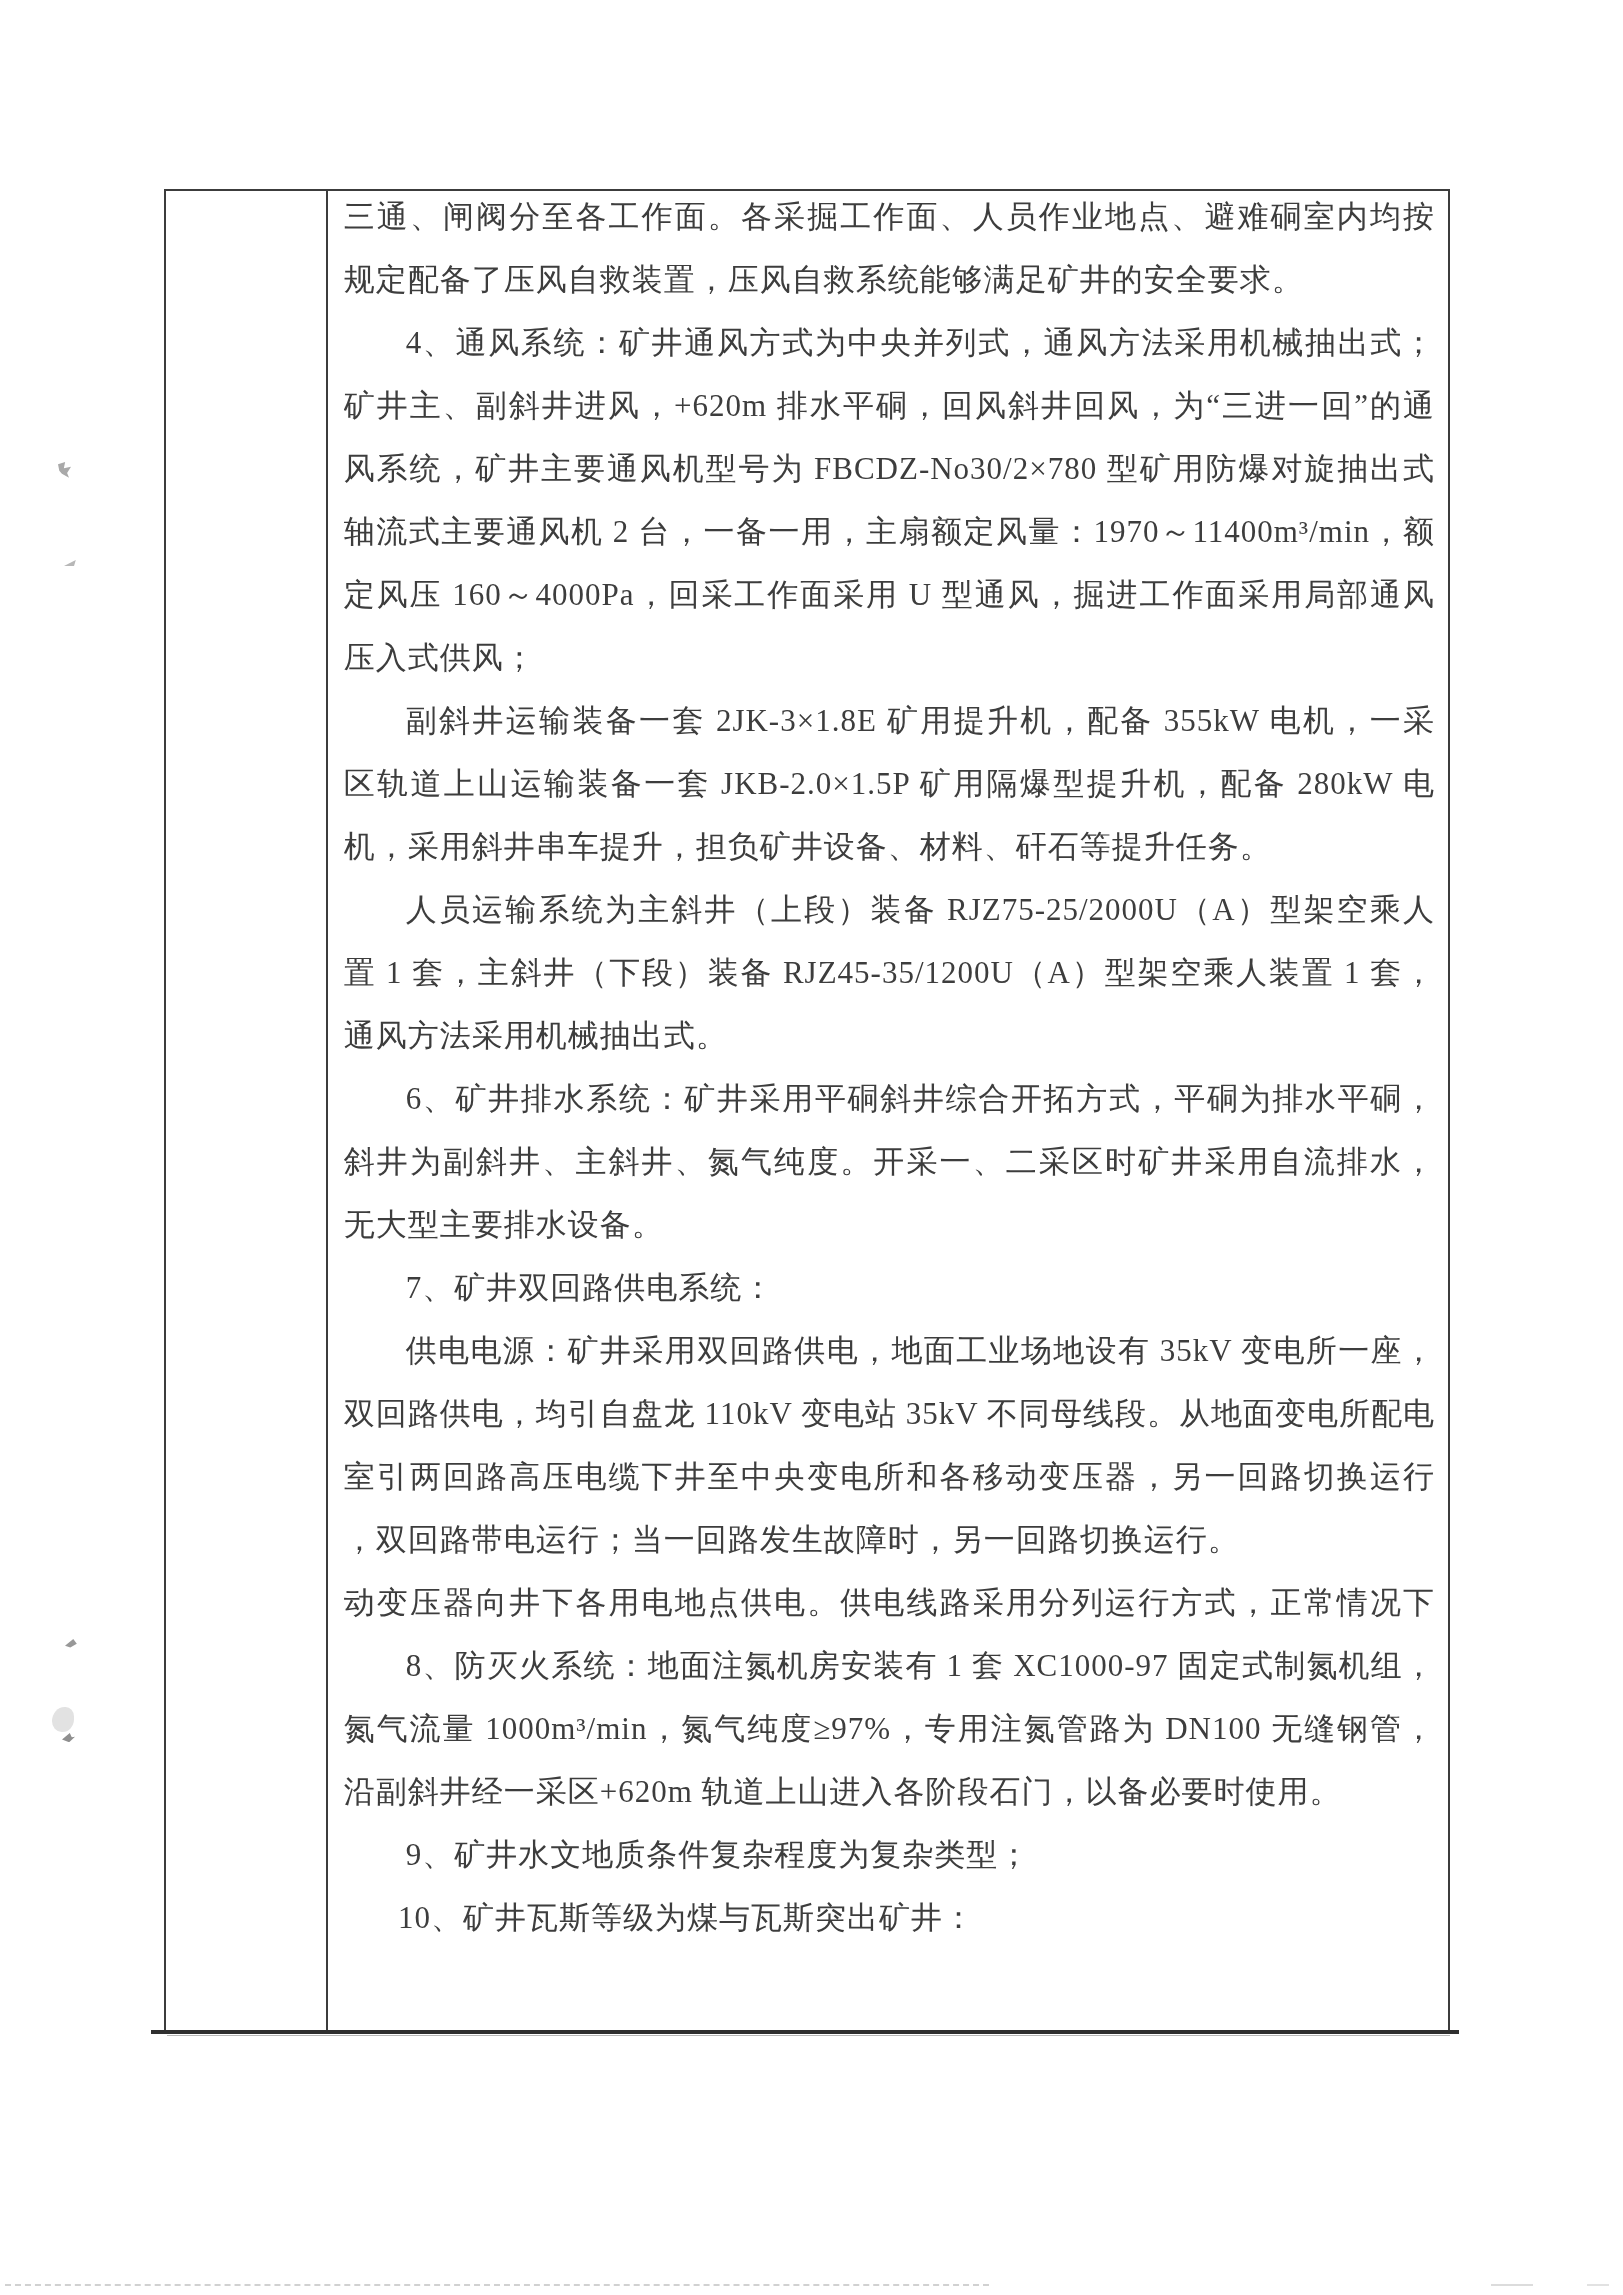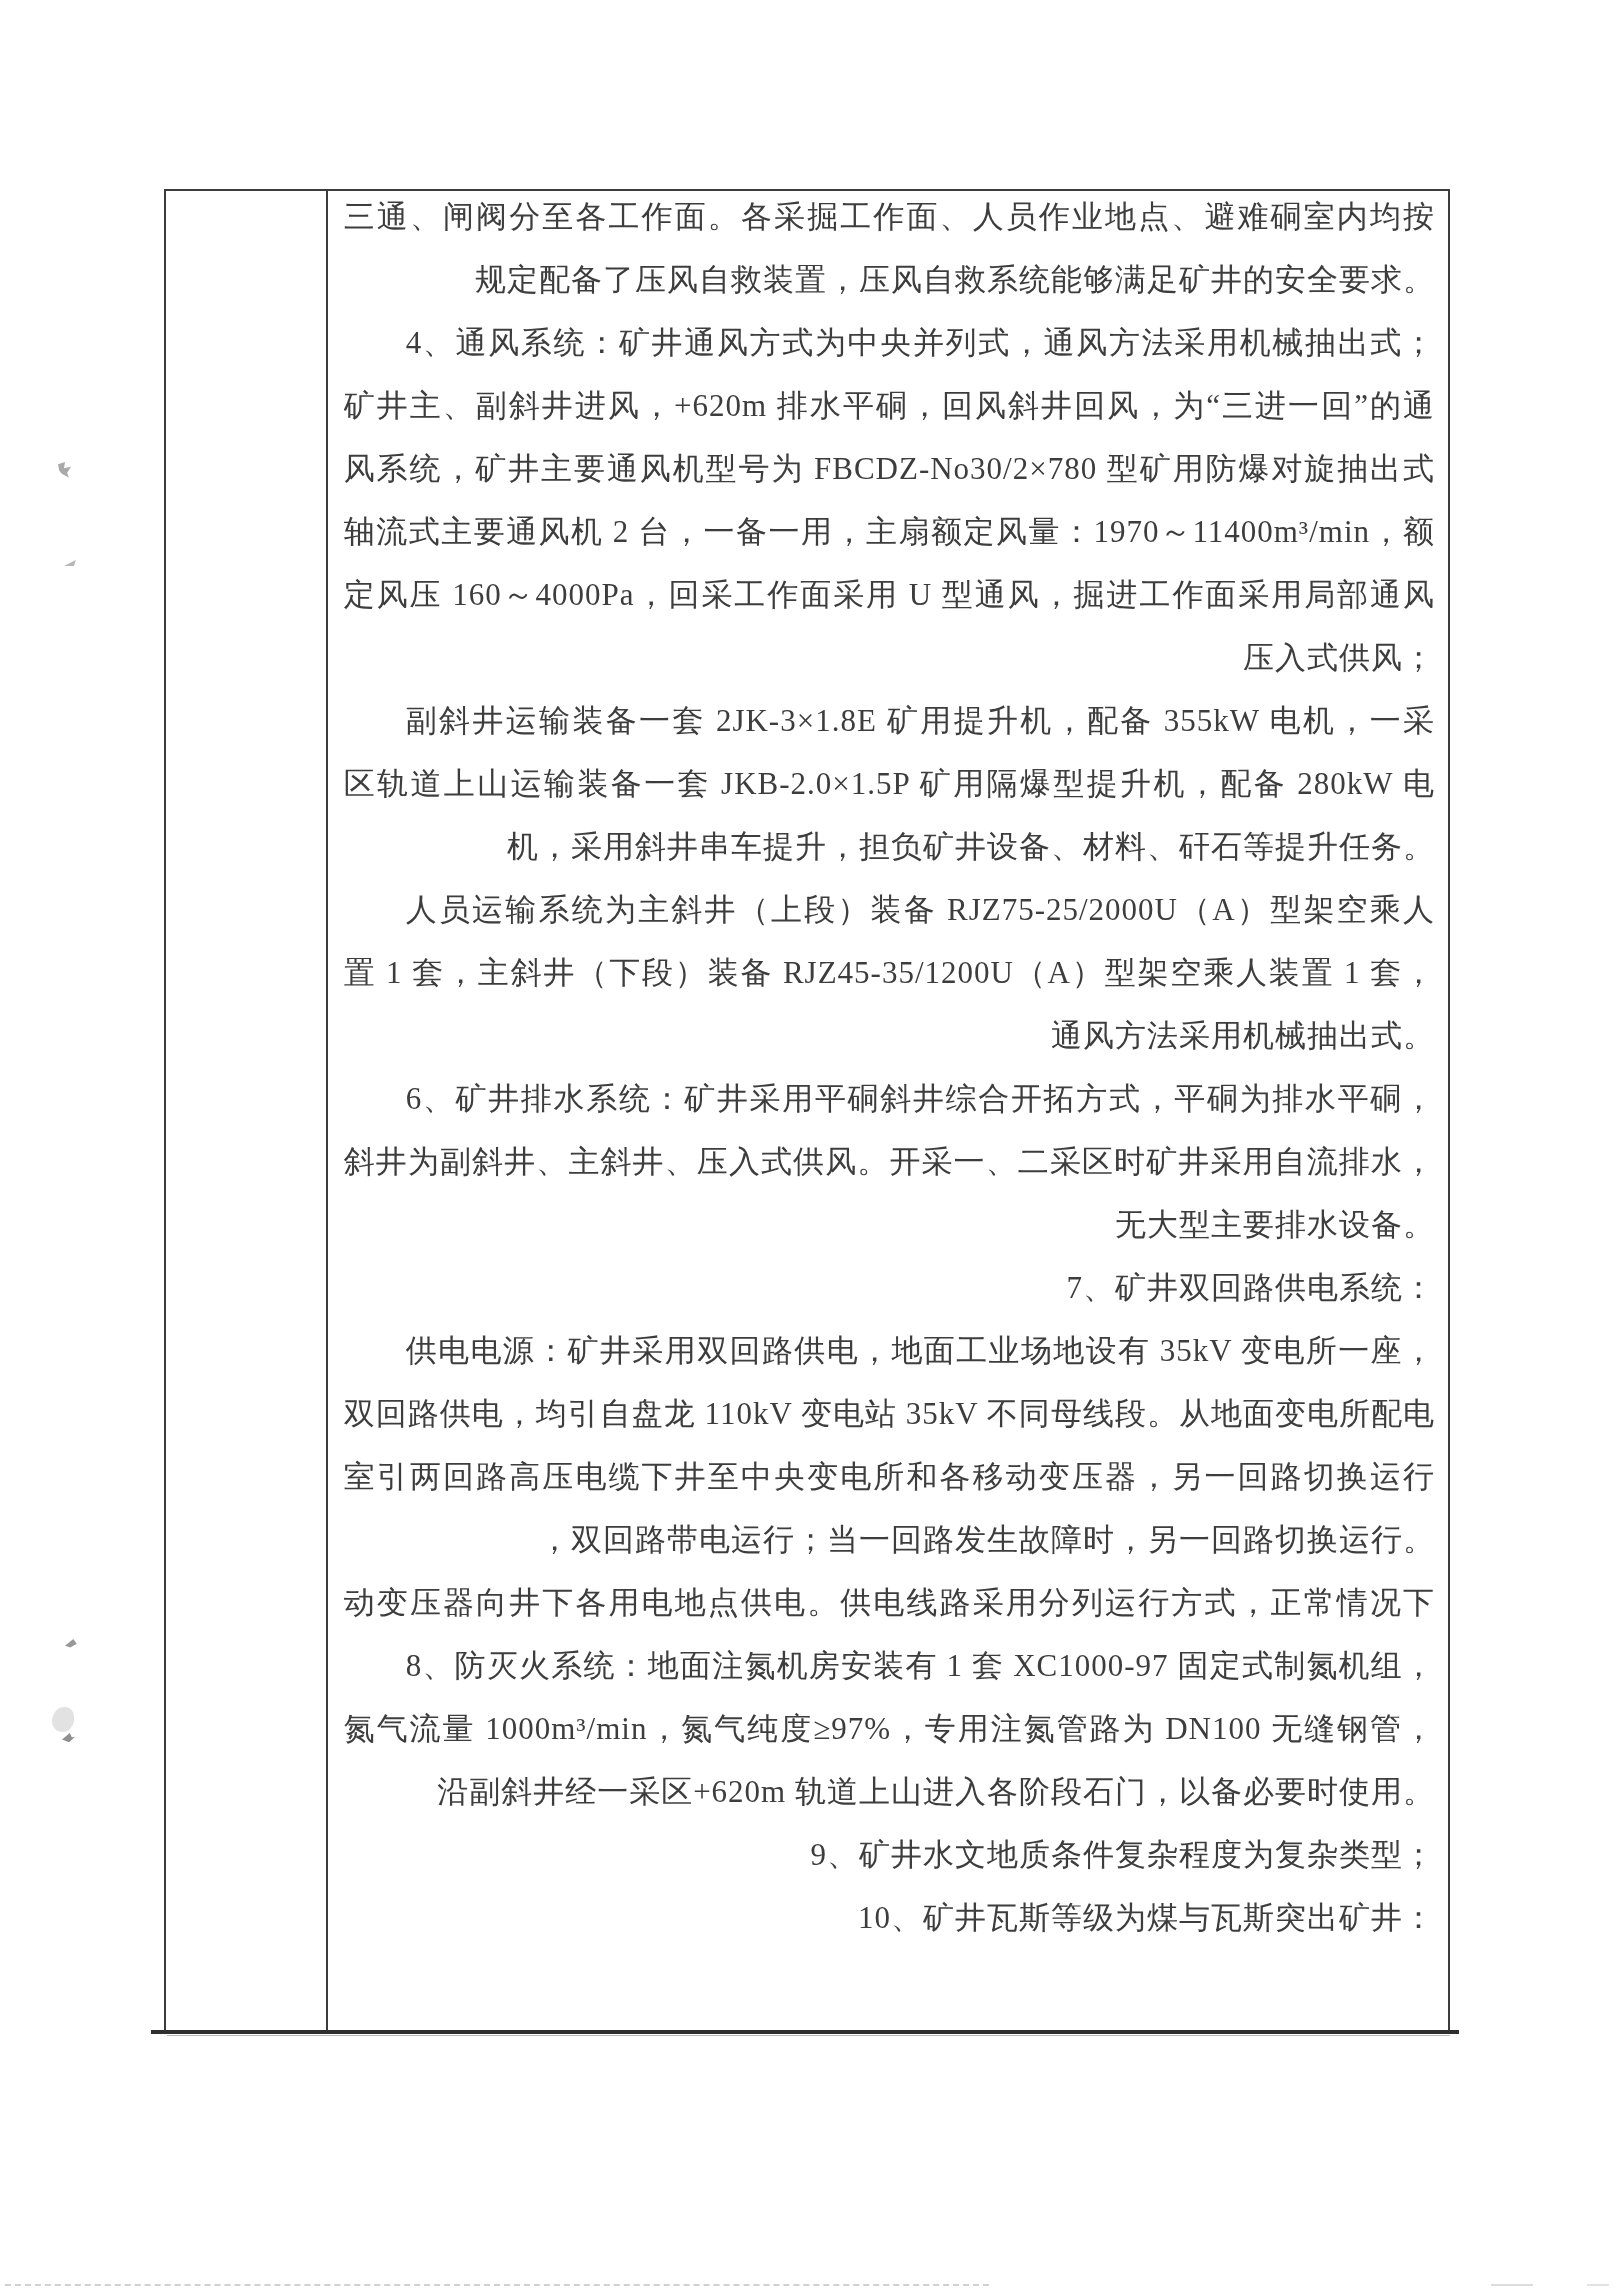--- a/index.html
+++ b/index.html
@@ -36,21 +36,21 @@
     font-size:31px;
     overflow:hidden;
   }
   .lines{margin-top:-6.5px;}
   .line{
     height:63px;
     line-height:63px;
     letter-spacing:1px;
     overflow:hidden;
     white-space:normal;
-    text-align:right;
+    text-align:left;
   }
   .line.just{
     text-align:justify;
     text-align-last:justify;
   }
   .line.just::after{
     content:"";
     display:inline-block;
     width:100%;
     height:0;
@@ -133,21 +133,21 @@
           <div class="line just">轴流式主要通风机 2 台，一备一用，主扇额定风量：1970～11400m³/min，额</div>
           <div class="line just">定风压 160～4000Pa，回采工作面采用 U 型通风，掘进工作面采用局部通风机</div>
           <div class="line">压入式供风；</div>
           <div class="line just" style="padding-left: 2em;">副斜井运输装备一套 2JK-3×1.8E 矿用提升机，配备 355kW 电机，一采</div>
           <div class="line just">区轨道上山运输装备一套 JKB-2.0×1.5P 矿用隔爆型提升机，配备 280kW 电</div>
           <div class="line">机，采用斜井串车提升，担负矿井设备、材料、矸石等提升任务。</div>
           <div class="line just" style="padding-left: 2em;">人员运输系统为主斜井（上段）装备 RJZ75-25/2000U（A）型架空乘人装</div>
           <div class="line just">置 1 套，主斜井（下段）装备 RJZ45-35/1200U（A）型架空乘人装置 1 套，满</div>
           <div class="line">通风方法采用机械抽出式。</div>
           <div class="line just" style="padding-left: 2em;">6、矿井排水系统：矿井采用平硐斜井综合开拓方式，平硐为排水平硐，</div>
-          <div class="line just">斜井为副斜井、主斜井、压入式供风。开采一、二采区时矿井采用自流排水，</div>
+          <div class="line just">斜井为副斜井、主斜井、氮气纯度。开采一、二采区时矿井采用自流排水，</div>
           <div class="line">无大型主要排水设备。</div>
           <div class="line" style="padding-left: 2em;">7、矿井双回路供电系统：</div>
           <div class="line just" style="padding-left: 2em;">供电电源：矿井采用双回路供电，地面工业场地设有 35kV 变电所一座，</div>
           <div class="line just">双回路供电，均引自盘龙 110kV 变电站 35kV 不同母线段。从地面变电所配电</div>
           <div class="line just">室引两回路高压电缆下井至中央变电所和各移动变压器，另一回路切换运行</div>
           <div class="line">，双回路带电运行；当一回路发生故障时，另一回路切换运行。</div>
           <div class="line just">动变压器向井下各用电地点供电。供电线路采用分列运行方式，正常情况下</div>
           <div class="line just" style="padding-left: 2em;">8、防灭火系统：地面注氮机房安装有 1 套 XC1000-97 固定式制氮机组，</div>
           <div class="line just">氮气流量 1000m³/min，氮气纯度≥97%，专用注氮管路为 DN100 无缝钢管，</div>
           <div class="line">沿副斜井经一采区+620m 轨道上山进入各阶段石门，以备必要时使用。</div>

